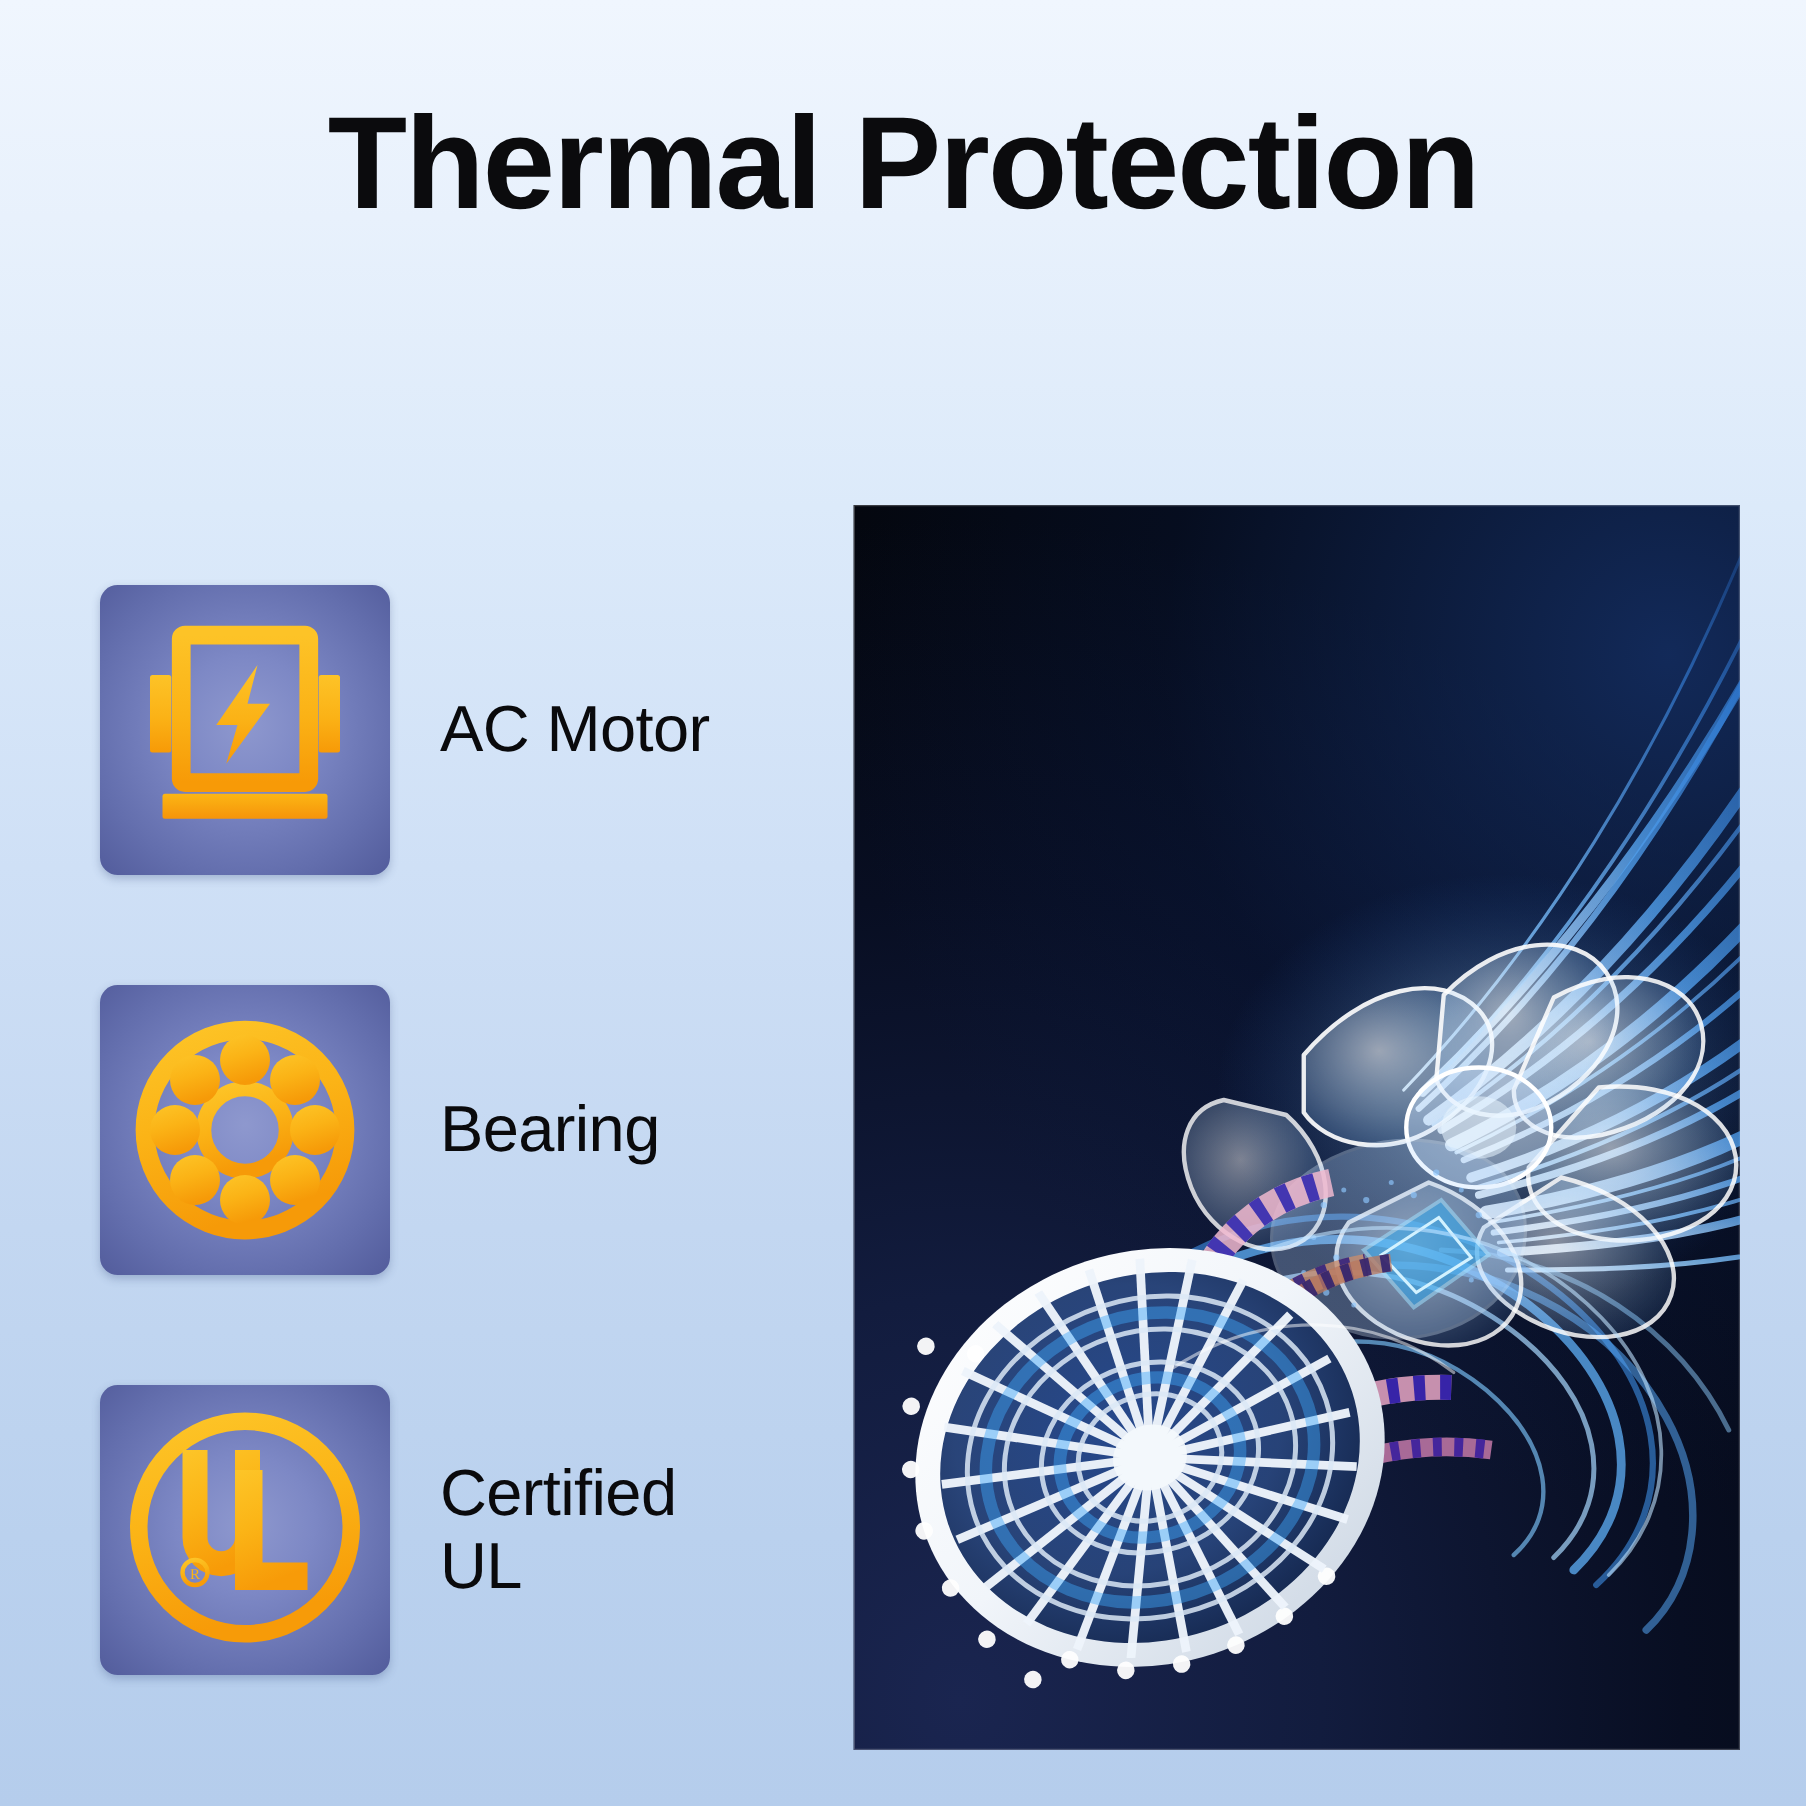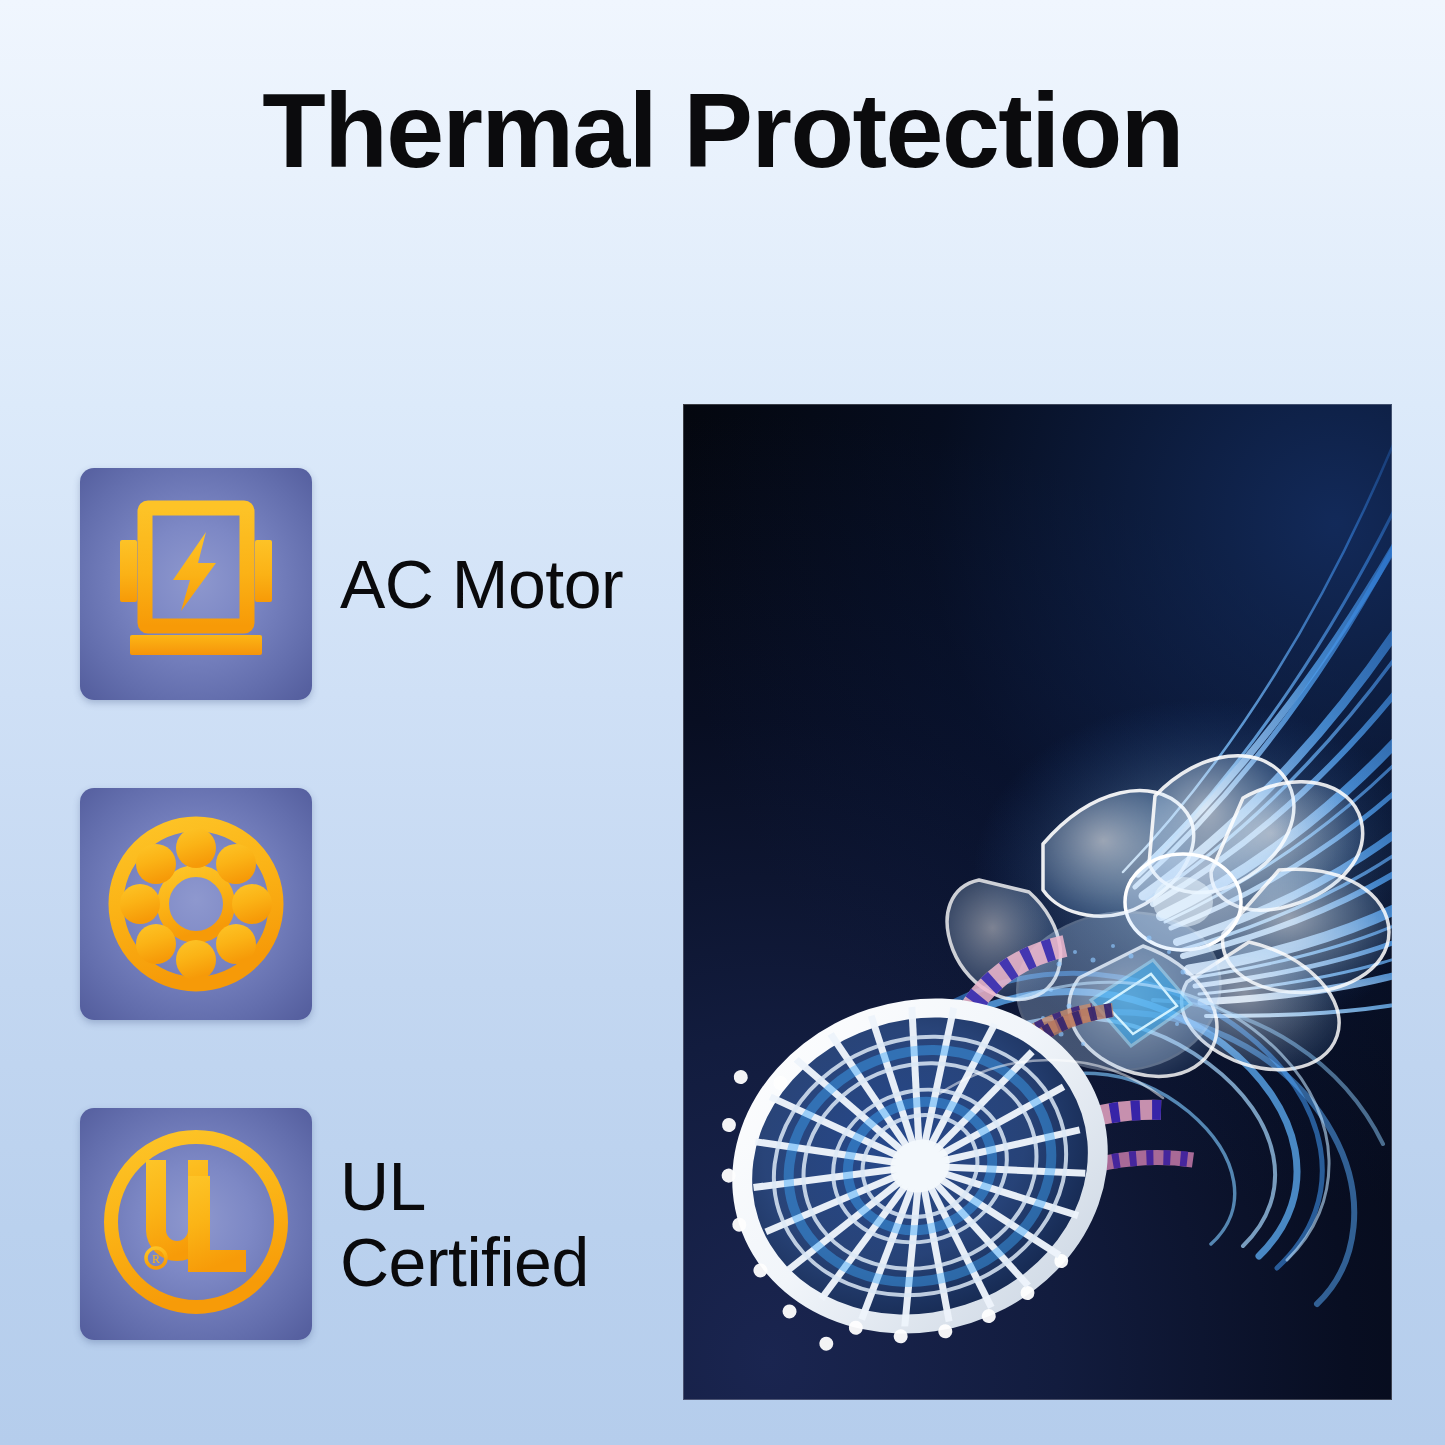--- a/index.html
+++ b/index.html
@@ -65,22 +65,22 @@
          #636ead 45%,
          #4b5494 68%,
          #3b4280 86%,
          #353c79 100%);
     box-shadow:0 3px 7px rgba(60,80,130,0.30);
     overflow:hidden;
   }
   .tile svg { display:block; width:100%; height:100%; }
 
   .feature-label {
-    margin-left:28px;
-    font-size:68px;
+    margin-left:40px;
+    font-size:52px;
     line-height:1.12;
     color:#0a0a0c;
     font-weight:400;
     letter-spacing:-0.5px;
   }
   .feature-label .ln { display:block; white-space:nowrap; }
 
   
   .photo {
     position:absolute;
@@ -168,20 +168,21 @@
           <circle cx="172" cy="116" r="20"></circle>
           <circle cx="156" cy="156" r="20"></circle>
           <circle cx="116" cy="172" r="20"></circle>
           <circle cx="76" cy="156" r="20"></circle>
           <circle cx="60" cy="116" r="20"></circle>
           <circle cx="76" cy="76" r="20"></circle>
         </g>
       </svg>
     </div>
     <div class="feature-label">
+      <span class="ln">Bearing</span>
     </div>
   </div>
 
   <div class="feature-row">
     <div class="tile">
       <svg viewBox="0 0 232 232">
         <defs>
           <linearGradient id="amb3" x1="0" y1="0" x2="0.25" y2="1">
             <stop offset="0" stop-color="#fdc528"></stop>
             <stop offset="0.5" stop-color="#fbb416"></stop>
@@ -194,22 +195,22 @@
         <path d="M66 52 L66 122 A31 31 0 0 0 128 122 L128 52 L108 52 L108 122
                  A11 11 0 0 1 86 122 L86 52 Z" fill="url(#amb3)"></path>
 
         <path d="M108 68 L108 164 L166 164 L166 142 L130 142 L130 68 Z" fill="url(#amb3)"></path>
 
         <circle cx="76" cy="150" r="10" fill="none" stroke="url(#amb3)" stroke-width="3.5"></circle>
         <text x="76" y="155" font-size="12" font-family="Liberation Serif, serif" fill="#fbb414" text-anchor="middle">R</text>
       </svg>
     </div>
     <div class="feature-label">
+      <span class="ln">Certified</span>
       <span class="ln">UL</span>
-      <span class="ln">Certified</span>
     </div>
   </div>
 
 </div>
 
 <div class="photo">
   <svg viewBox="0 0 709 996">
     <defs>
 
       <linearGradient id="stream" x1="0" y1="1" x2="1" y2="0">

